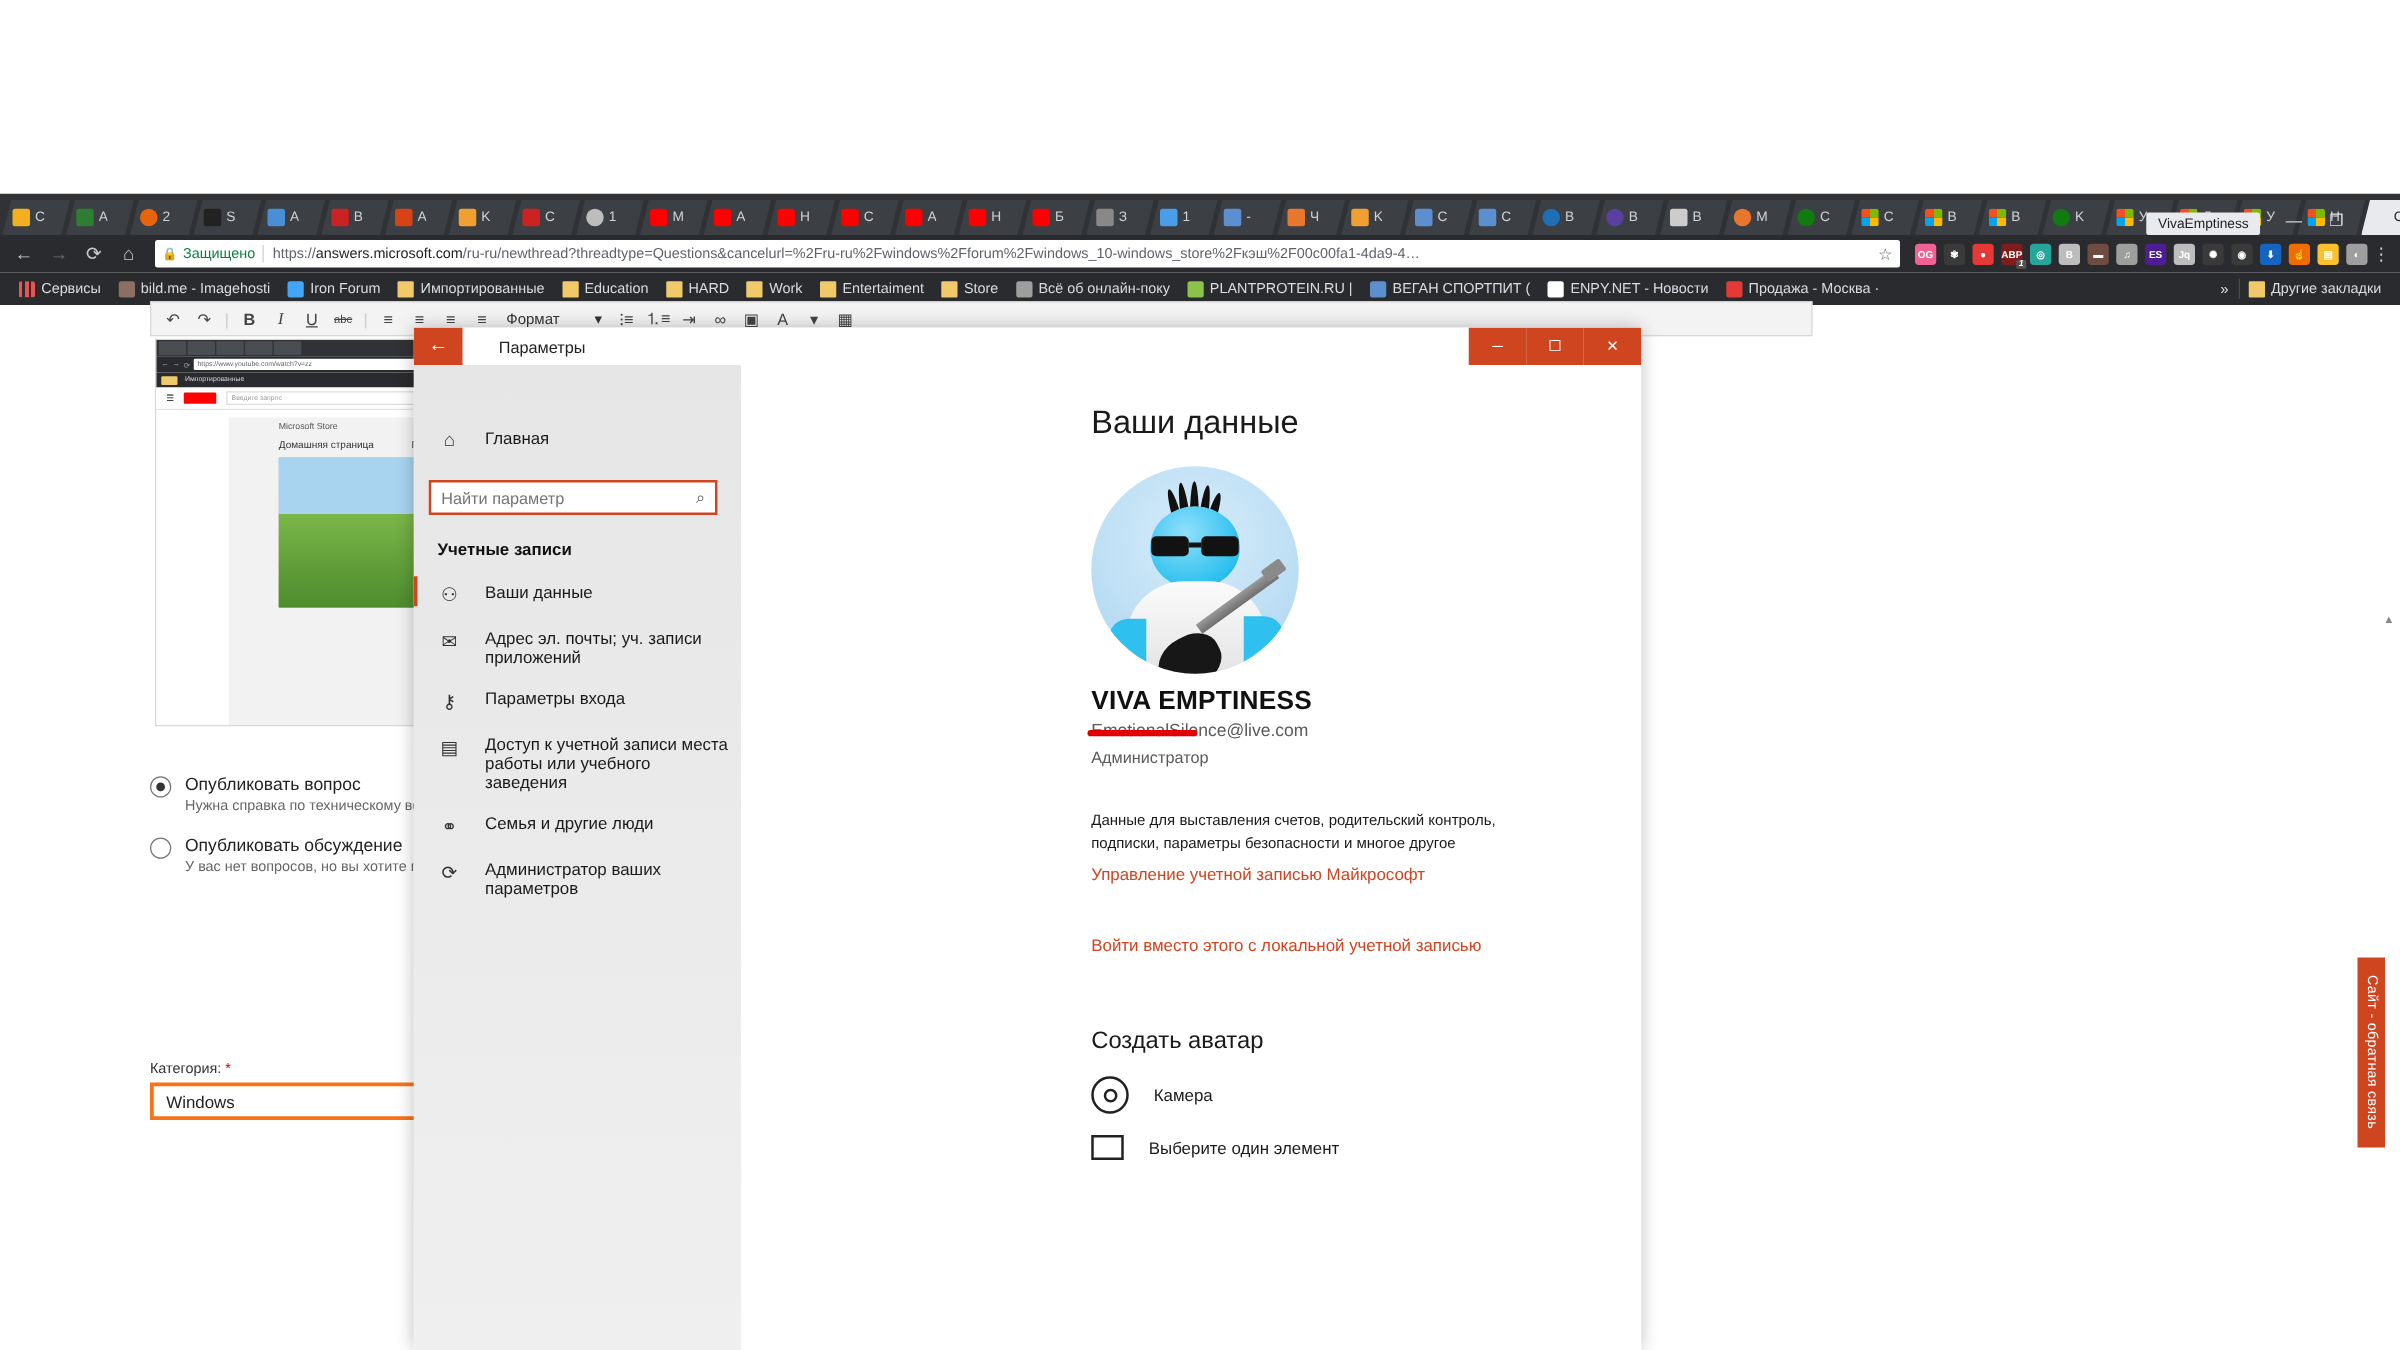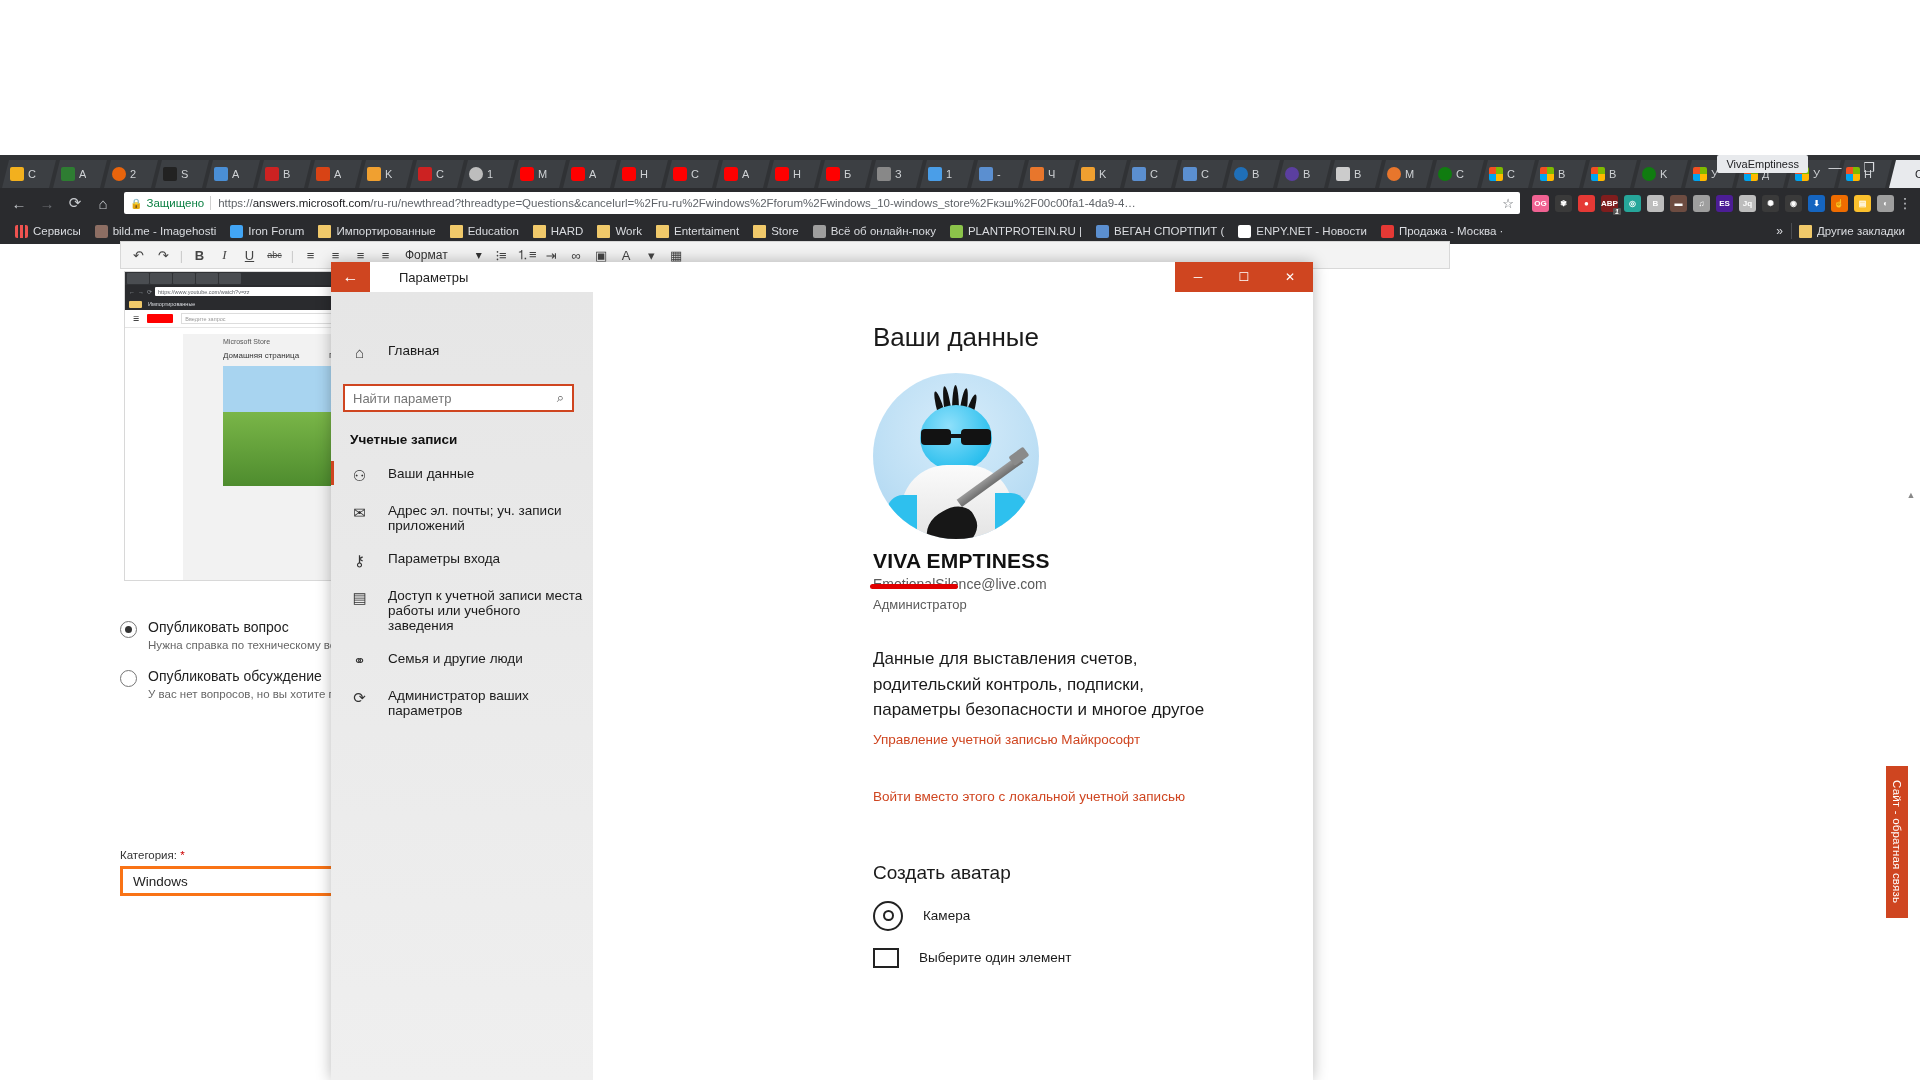--- a/index.html
+++ b/index.html
@@ -33,21 +33,21 @@
     width: 14px; height: 14px; flex: 0 0 14px; border-radius: 2px;
     display: inline-block;
   }
   .tab .tlabel { overflow: hidden; text-overflow: clip; font-size: 11px; }
   .tab-new {
     width: 30px; height: 22px; background: #3c3f43; margin-left: 6px;
     border-radius: 4px;
   }
   .winbtns {
     position: absolute; right: 0; top: 0; height: 33px;
-    display: flex; align-items: flex-start; gap: 0;
+    display: flex; align-items: flex-end; gap: 0;
   }
   .winbadge {
     background: #e8eaed; color: #202124; font-size: 11px;
     padding: 3px 9px; border-radius: 2px; margin-right: 10px;
   }
   .wbtn { width: 34px; height: 24px; color: #dadce0; font-size: 13px;
           display: flex; align-items: center; justify-content: center; }
 
   .toolbar {
     height: 30px; background: #2a2b2e; display: flex; align-items: center;
@@ -240,21 +240,21 @@
               background: linear-gradient(180deg,#9a9a9a,#6e6e6e); transform: rotate(-9deg); }
   .av-ghead { position: absolute; left: 110px; top: 6px; width: 18px; height: 11px;
               background: #8a8a8a; transform: rotate(-9deg); border-radius: 2px; }
 
   .st-name { font-size: 21px; font-weight: bold; color: #111; letter-spacing: .2px; }
   .st-email { font-size: 14px; color: #5a5a5a; margin-top: 3px; position: relative;
               display: inline-block; }
   .st-email .strike { position: absolute; left: -3px; top: 8px; width: 88px; height: 5px;
                       background: #e00000; border-radius: 3px; }
   .st-role { font-size: 13px; color: #5a5a5a; margin-top: 4px; }
-  .st-desc { font-size: 17px; color: #1a1a1a; line-height: 1.5; margin-top: 34px;
+  .st-desc { font-size: 12px; color: #1a1a1a; line-height: 1.5; margin-top: 34px;
              max-width: 340px; }
   .st-link { font-size: 13.5px; color: #cf4520; margin-top: 9px; display: block;
              text-decoration: none; }
   .st-link.gap { margin-top: 42px; }
   .st-h2 { font-size: 19px; color: #1a1a1a; font-weight: 400; margin-top: 58px; }
   .st-item { display: flex; align-items: center; gap: 20px; margin-top: 17px;
              font-size: 13.5px; color: #1a1a1a; }
   .st-circ { width: 30px; height: 30px; border-radius: 50%; border: 2px solid #222;
              display: flex; align-items: center; justify-content: center; flex: 0 0 30px; }
   .st-circ .dot { width: 11px; height: 11px; border-radius: 50%; border: 2px solid #222; }

